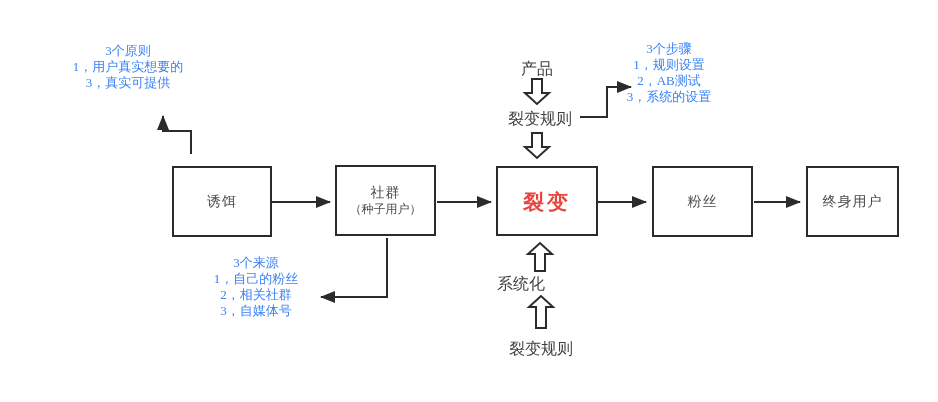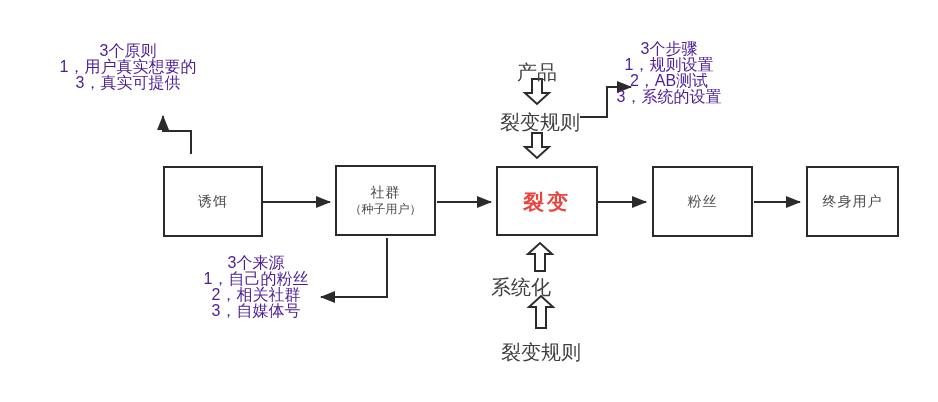--- a/index.html
+++ b/index.html
@@ -11,25 +11,25 @@
   .layer{position:absolute;left:0;top:0;}
   .node{
     position:absolute;box-sizing:border-box;border:2px solid #2b2b2b;background:#fff;
     display:flex;flex-direction:column;align-items:center;justify-content:center;
     font-size:14px;color:#4a4a4a;letter-spacing:1px;line-height:17px;text-align:center;
   }
   .node .sub{font-size:12px;letter-spacing:0;}
   .node-fission{color:#e8453e;font-weight:bold;font-size:21px;letter-spacing:3px;}
   .note{
     position:absolute;transform:translateX(-50%);text-align:center;
-    font-size:16px;line-height:16px;color:#4c1d95;white-space:nowrap;
+    font-size:13px;line-height:16px;color:#3b82f6;white-space:nowrap;font-family:Liberation Serif, serif;
   }
   .flow-label{
     position:absolute;transform:translateX(-50%);text-align:left;
-    font-size:20px;color:#3f3f3f;white-space:nowrap;
+    font-size:16px;color:#3f3f3f;white-space:nowrap;
   }
 </style>
 </head>
 <body>
 
 <div class="canvas">
 
   <svg class="layer" width="938" height="402" viewBox="0 0 938 402">
     <defs>
       <marker id="ah" markerUnits="userSpaceOnUse" markerWidth="16" markerHeight="12" refX="14" refY="6" orient="auto">
@@ -45,21 +45,21 @@
     <polyline points="191,154 191,131 163,131 163,116" fill="none" stroke="#2b2b2b" stroke-width="2" marker-end="url(#ah)"></polyline>
     <polyline points="580,117 607,117 607,87 631,87" fill="none" stroke="#2b2b2b" stroke-width="2" marker-end="url(#ah)"></polyline>
     <polyline points="387,238 387,297 321,297" fill="none" stroke="#2b2b2b" stroke-width="2" marker-end="url(#ah)"></polyline>
 
     <polygon points="532,79 542,79 542,93 549,93 537,104 525,93 532,93" fill="#ffffff" stroke="#2b2b2b" stroke-width="2"></polygon>
     <polygon points="532,133 542,133 542,147 549,147 537,158 525,147 532,147" fill="#ffffff" stroke="#2b2b2b" stroke-width="2"></polygon>
     <polygon points="535,271 535,254 528,254 540,243 552,254 545,254 545,271" fill="#ffffff" stroke="#2b2b2b" stroke-width="2"></polygon>
     <polygon points="536,328 536,307 529,307 541,296 553,307 546,307 546,328" fill="#ffffff" stroke="#2b2b2b" stroke-width="2"></polygon>
   </svg>
 
-  <div class="node" style="left:163px;top:166px;width:100px;height:71px;">
+  <div class="node" style="left:172px;top:166px;width:100px;height:71px;">
     <span>诱饵</span>
   </div>
 
   <div class="node" style="left:335px;top:165px;width:101px;height:71px;">
     <span>社群</span>
     <span class="sub">（种子用户）</span>
   </div>
 
   <div class="node node-fission" style="left:496px;top:166px;width:102px;height:70px;">
     <span>裂变</span>

